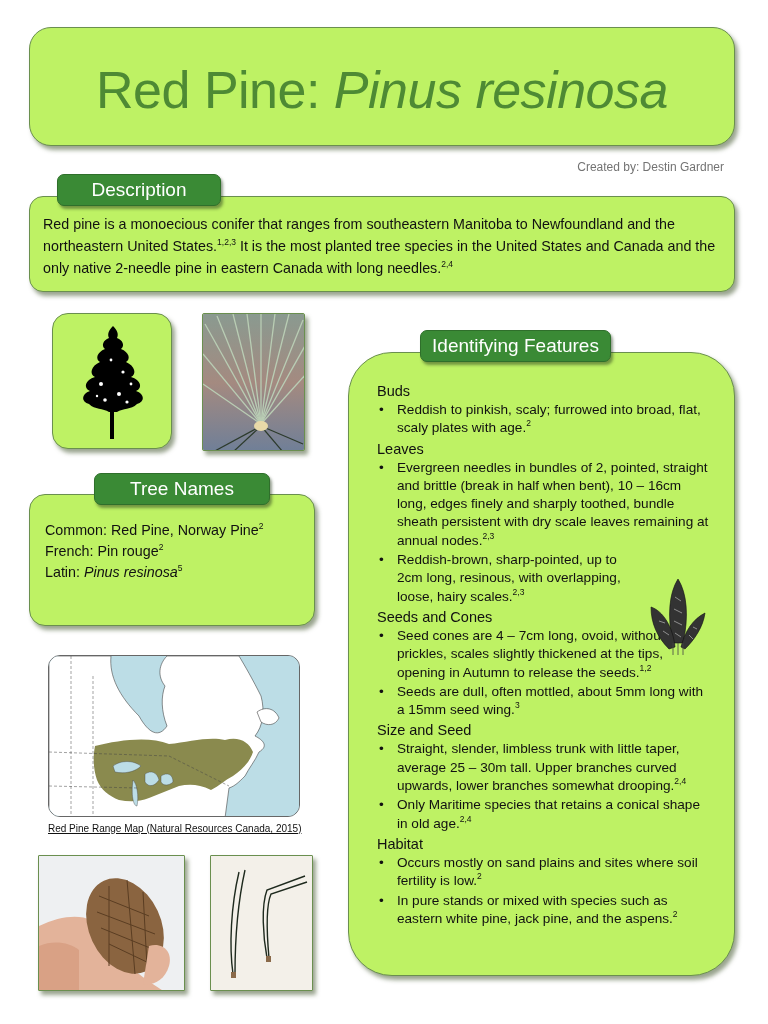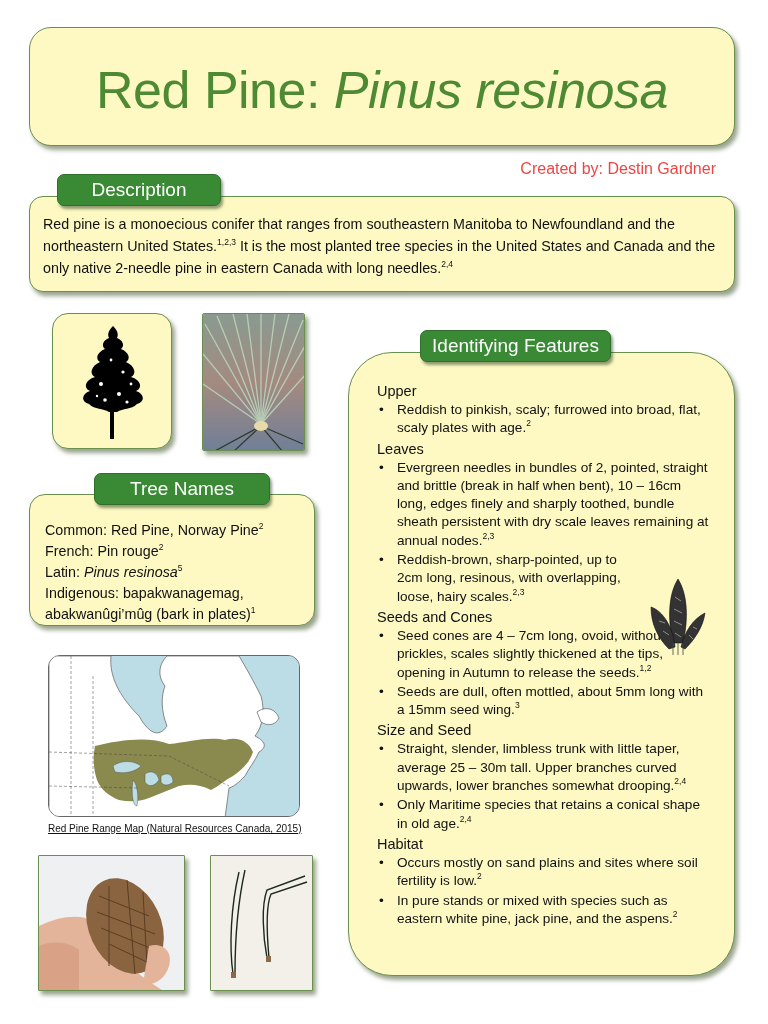--- a/index.html
+++ b/index.html
@@ -1,21 +1,21 @@
 <!DOCTYPE html>
 <html><head>
   <meta charset="utf-8">
   <style>
     * { box-sizing: border-box; margin: 0; padding: 0; }
     html, body { width: 768px; height: 1024px; background: #ffffff; overflow: hidden; }
     body { position: relative; font-family: "Liberation Sans", "DejaVu Sans", sans-serif; color: #111; }
 
     .box {
       position: absolute;
-      background: #fef9c3;
+      background: #bef264;
       border: 1.5px solid #6a8f4f;
       box-shadow: 3px 4px 4px rgba(70, 90, 50, 0.55);
     }
     .tab {
       position: absolute;
       background: #3a8a35;
       color: #fff;
       border: 1px solid #2f6f2b;
       border-radius: 7px;
       box-shadow: 2px 3px 3px rgba(40,60,30,0.5);
@@ -27,21 +27,21 @@
     }
 
     
     #title-box { left: 29px; top: 27px; width: 706px; height: 119px; border-radius: 22px; }
     #title-text {
       position: absolute; left: 0; right: 0; top: 32px;
       text-align: center; font-size: 52px; color: #4e8a34; letter-spacing: -0.5px;
     }
     #title-text i { font-style: italic; }
 
-    #credit { position: absolute; right: 52px; top: 160px; font-size: 16px; color: #ef4444; }
+    #credit { position: absolute; right: 44px; top: 160px; font-size: 12px; color: #737373; }
 
     
     #desc-box { left: 29px; top: 196px; width: 706px; height: 96px; border-radius: 14px; }
     #desc-tab { left: 57px; top: 174px; width: 164px; }
     #desc-text {
       position: absolute; left: 13px; top: 16px; right: 14px;
       font-size: 14.3px; line-height: 22px; color: #111;
     }
     sup { font-size: 8.5px; vertical-align: super; line-height: 0; }
 
@@ -139,21 +139,20 @@
     <ellipse cx="58" cy="112" rx="7" ry="5" fill="#e8d9a8"></ellipse>
   </svg>
 </div>
 
 <div class="tab" id="names-tab">Tree Names</div>
 <div class="box" id="names-box">
   <div id="names-list">
     <div><span>Common: </span><span>Red Pine, Norway Pine</span><sup>2</sup></div>
     <div><span>French: </span><span>Pin rouge</span><sup>2</sup></div>
     <div><span>Latin: </span><i>Pinus resinosa</i><sup>5</sup></div>
-    <div style="width:262px"><span>Indigenous: </span><span>bapakwanagemag, abakwanûgi’mûg (bark in plates)</span><sup>1</sup></div>
   </div>
 </div>
 
 <div class="box" id="map-box">
   <svg width="252" height="162" viewBox="0 0 252 162">
     <rect width="252" height="162" fill="#bcdde6"></rect>
 
     <path d="M0 0 L62 0 C60 20,70 40,90 60 C100 78,110 82,118 70 C112 55,112 40,116 30 C108 20,110 8,118 0 L190 0 C196 10,204 24,212 40 C216 55,214 70,206 80 C214 84,220 90,210 96 C206 105,200 112,196 120 C190 126,186 130,180 132 L176 162 L0 162 Z" fill="#ffffff" stroke="#444" stroke-width="0.6"></path>
     <path d="M208 56 C216 50,226 52,230 62 C226 70,218 70,212 66 Z" fill="#fff" stroke="#444" stroke-width="0.6"></path>
 
@@ -205,21 +204,21 @@
     </g>
     <rect x="20" y="116" width="5" height="6" fill="#8a6a4a"></rect>
     <rect x="55" y="100" width="5" height="6" fill="#8a6a4a"></rect>
   </svg>
 </div>
 
 <div class="tab" id="feat-tab">Identifying Features</div>
 <div class="box" id="feat-box">
   <div id="feat-body">
 
-    <div class="feat-heading">Upper</div>
+    <div class="feat-heading">Buds</div>
     <div class="feat-item"><span class="bullet">•</span><span>Reddish to pinkish, scaly; furrowed into broad, flat, scaly plates with age.</span><sup>2</sup></div>
 
     <div class="feat-heading">Leaves</div>
     <div class="feat-item"><span class="bullet">•</span><span>Evergreen needles in bundles of 2, pointed, straight and brittle (break in half when bent), 10 – 16cm long, edges finely and sharply toothed, bundle sheath persistent with dry scale leaves remaining at annual nodes.</span><sup>2,3</sup></div>
 
     <div class="feat-item narrow"><span class="bullet">•</span><span>Reddish-brown, sharp-pointed, up to 2cm long, resinous, with overlapping, loose, hairy scales.</span><sup>2,3</sup></div>
 
     <div class="feat-heading">Seeds and Cones</div>
     <div class="feat-item"><span class="bullet">•</span><span>Seed cones are 4 – 7cm long, ovoid, without prickles, scales slightly thickened at the tips, opening in Autumn to release the seeds.</span><sup>1,2</sup></div>
     <div class="feat-item"><span class="bullet">•</span><span>Seeds are dull, often mottled, about 5mm long with a 15mm seed wing.</span><sup>3</sup></div>

